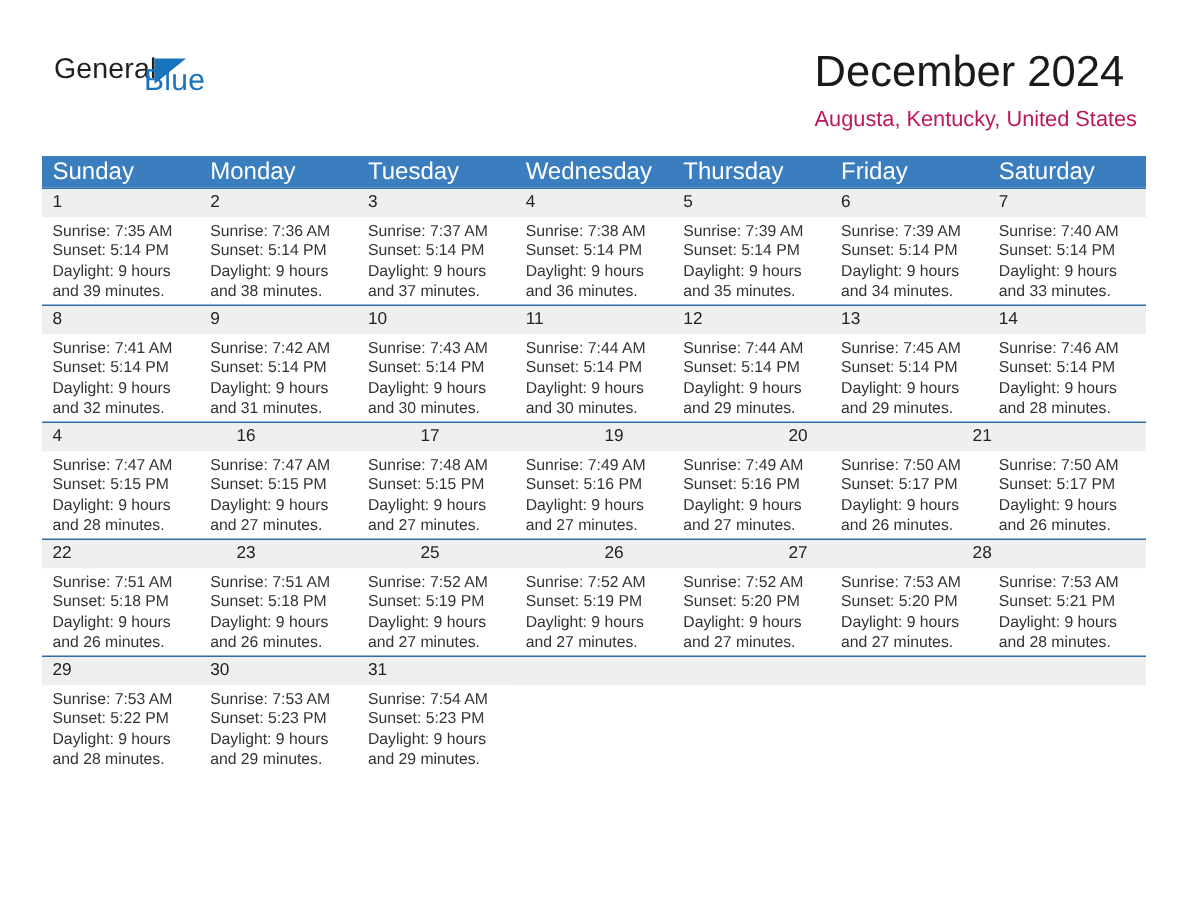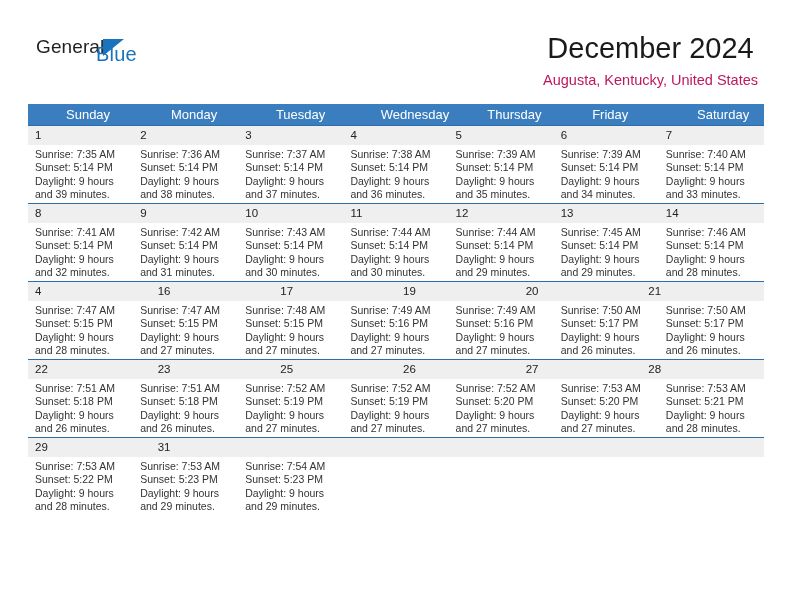--- a/index.html
+++ b/index.html
@@ -60,21 +60,21 @@
     top: 6px;
     font-size: 20px;
     color: #1a73bd;
     line-height: 24px;
     letter-spacing: 0.2px;
   }
   .title-block {
     position: absolute;
     right: 6px;
     top: 0px;
-    text-align: center;
+    text-align: left;
   }
   .title {
     font-size: 29px;
     color: #1a1a1a;
     line-height: 40px;
     white-space: nowrap;
     font-weight: normal;
     margin: 0;
   }
   .subtitle {
@@ -94,26 +94,25 @@
     width: 736px;
   }
   .weekday-row {
     display: flex;
     background: #3a7ebf;
     height: 21px;
   }
   .weekday {
     flex: 1 1 0;
     color: #ffffff;
-    font-size: 13px;
+    font-size: 16px;
     line-height: 21px;
     padding-left: 7px;
     box-sizing: border-box;
     white-space: nowrap;
-    margin-left: 31px;
   }
   .week {
     border-top: 1px solid #2f6da8;
   }
   .week:first-of-type {
     border-top: none;
   }
   .daynum-row {
     display: flex;
     background: #efefef;
@@ -394,20 +393,21 @@
           <div>Sunset: 5:21 PM</div>
           <div>Daylight: 9 hours</div>
           <div>and 28 minutes.</div>
         </div>
       </div>
     </div>
 
     <div class="week week-last">
       <div class="daynum-row">
         <div class="daynum">29</div>
+        <div class="daynum">30</div>
         <div class="daynum">31</div>
         <div class="daynum empty"></div>
         <div class="daynum empty"></div>
         <div class="daynum empty"></div>
         <div class="daynum empty"></div>
       </div>
       <div class="detail-row">
         <div class="detail">
           <div>Sunrise: 7:53 AM</div>
           <div>Sunset: 5:22 PM</div>

